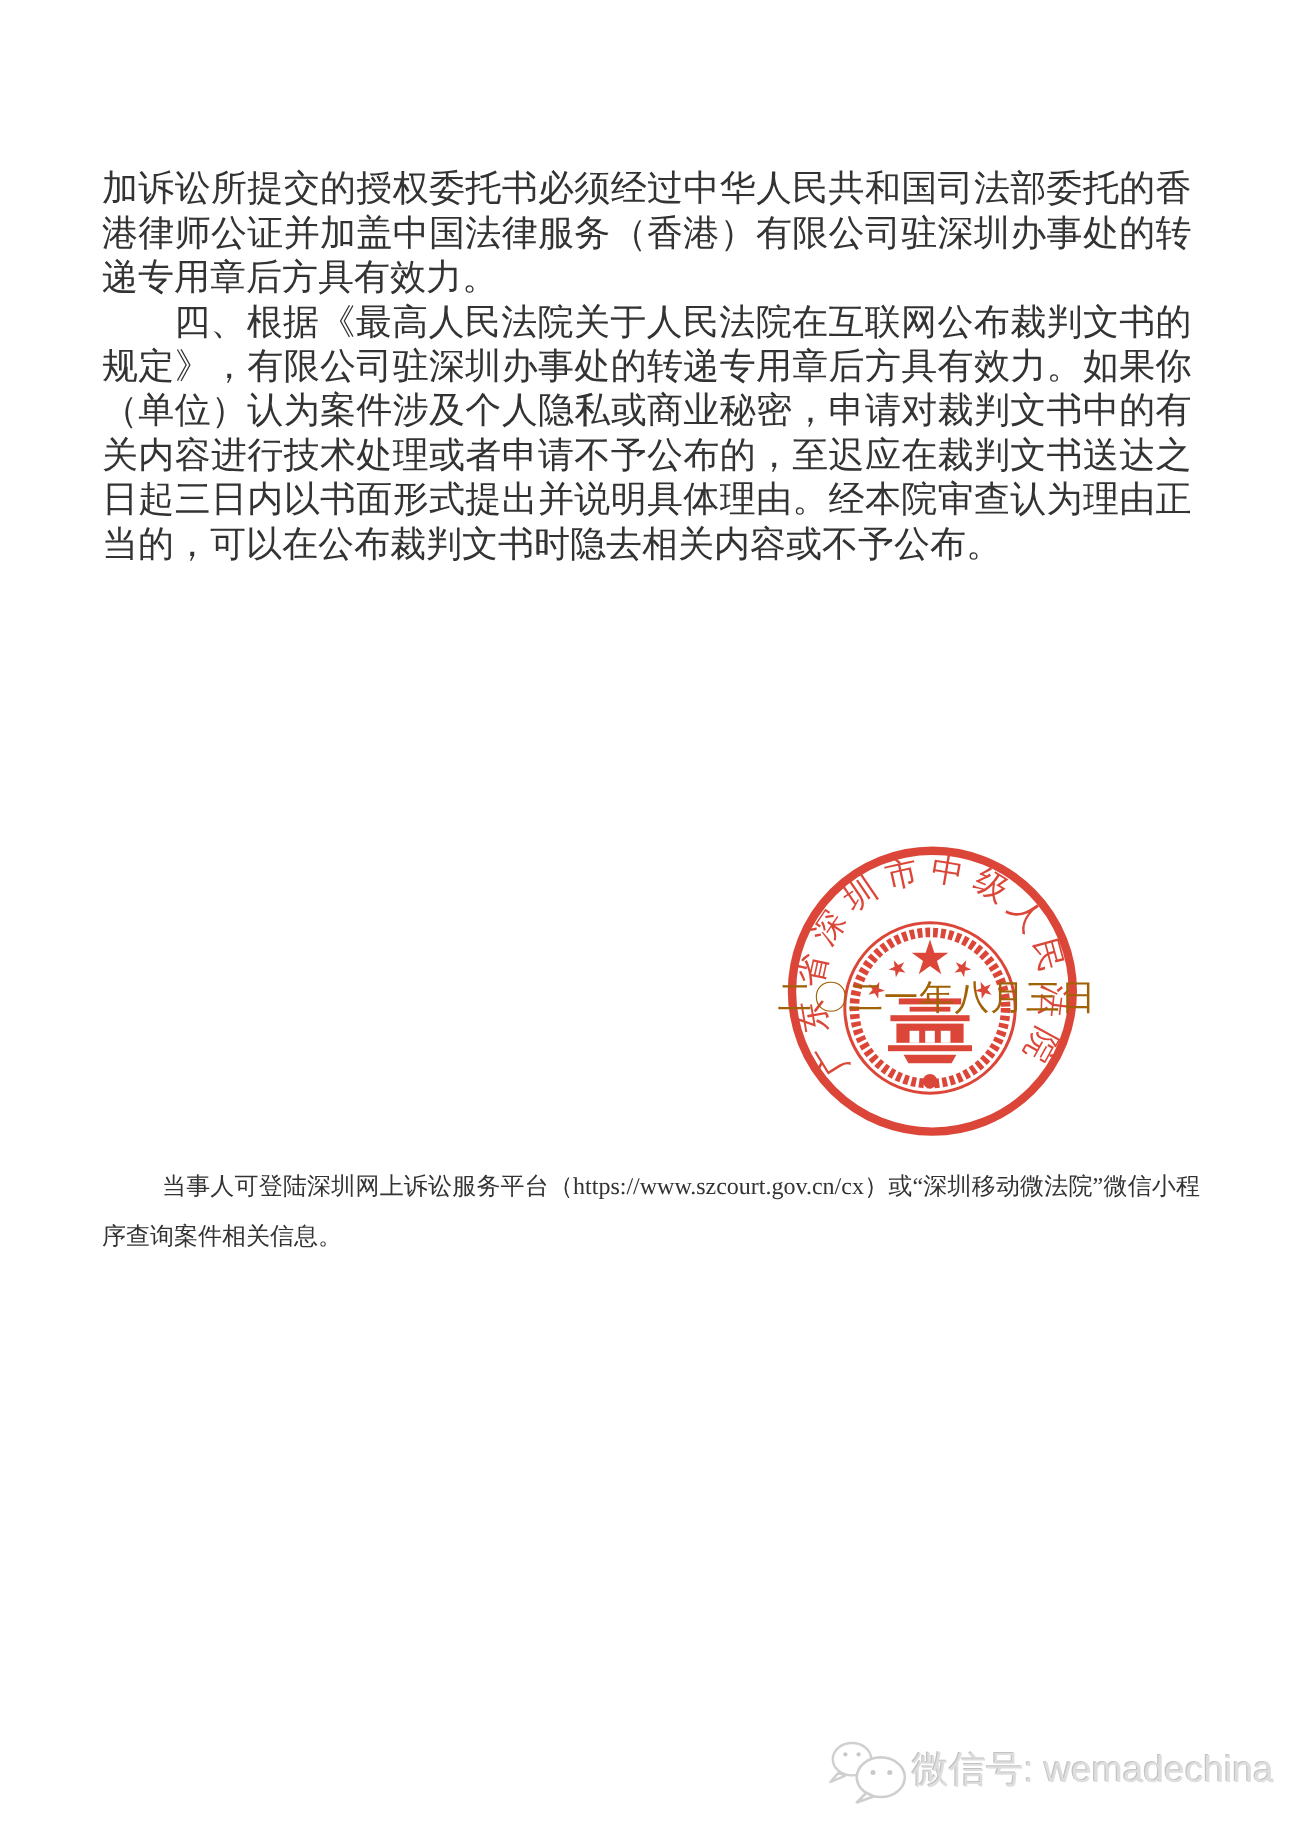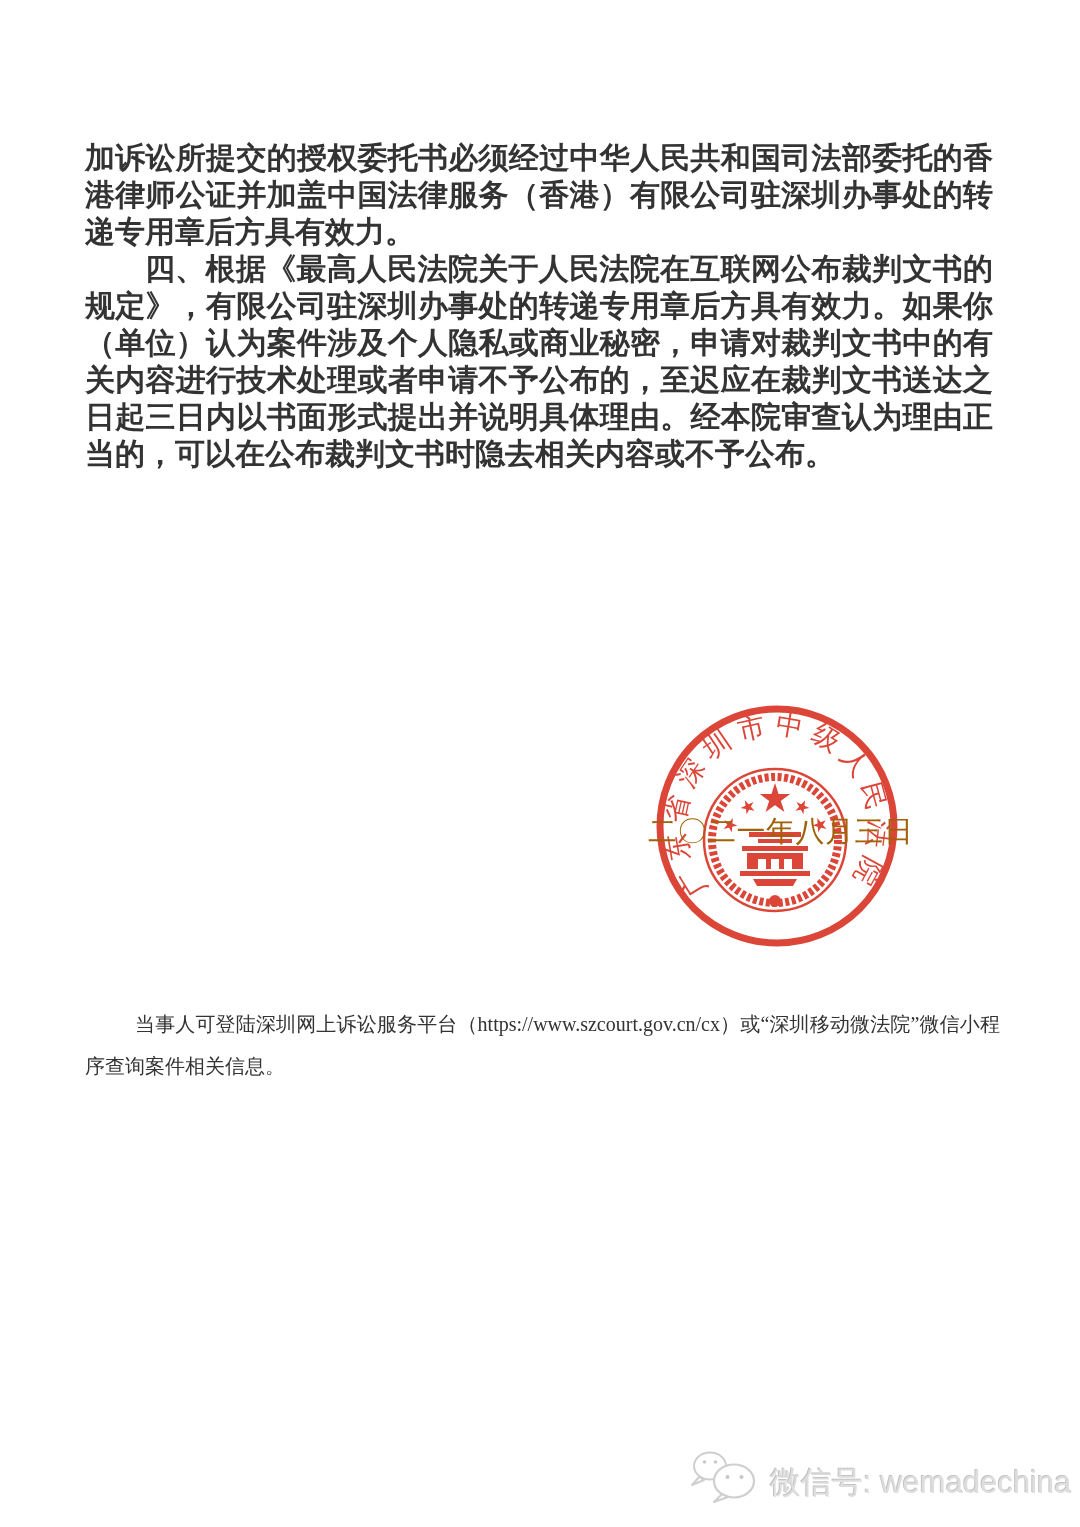--- a/index.html
+++ b/index.html
@@ -8,41 +8,40 @@
     width:1080px; height:1527px;
     background:#ffffff;
     position:relative;
     font-family:"Liberation Serif","DejaVu Serif",serif;
     overflow:hidden;
   }
   .body-text {
     position:absolute; left:85px; top:139px; width:908px;
     font-size:30px; line-height:37px; color:#333333;
     text-align:justify;
-    font-weight:bold;
   }
   .body-text p { margin:0; }
   .body-text p.indent { text-indent:60px; }
   .seal-wrap {
     position:absolute; left:654px; top:703px;
     width:246px; height:246px; z-index:2;
   }
   .doc-date {
     position:absolute; left:648px; top:812px; z-index:3;
     font-size:29px; letter-spacing:0.5px; color:#a16207;
     white-space:nowrap;
   }
   .footer-note {
-    position:absolute; left:85px; top:983px; width:915px;
+    position:absolute; left:85px; top:948px; width:915px;
     font-size:20px; line-height:42px; color:#333333;
     text-align:justify; text-indent:50px;
   }
   .watermark {
     position:absolute; left:690px; top:1446px;
-    display:flex; align-items:flex-end; gap:10px;
+    display:flex; align-items:center; 
   }
   .watermark .wm-label {
     font-family:"Liberation Sans","DejaVu Sans",sans-serif;
     font-size:31px; color:#dedede;
     text-shadow:-1px -1px 0 #c3c3c3, 1px 1px 1px #ffffff;
     white-space:nowrap;
   }
   svg text { font-family:"Liberation Serif","DejaVu Serif",serif; }
 </style>
 </head>

